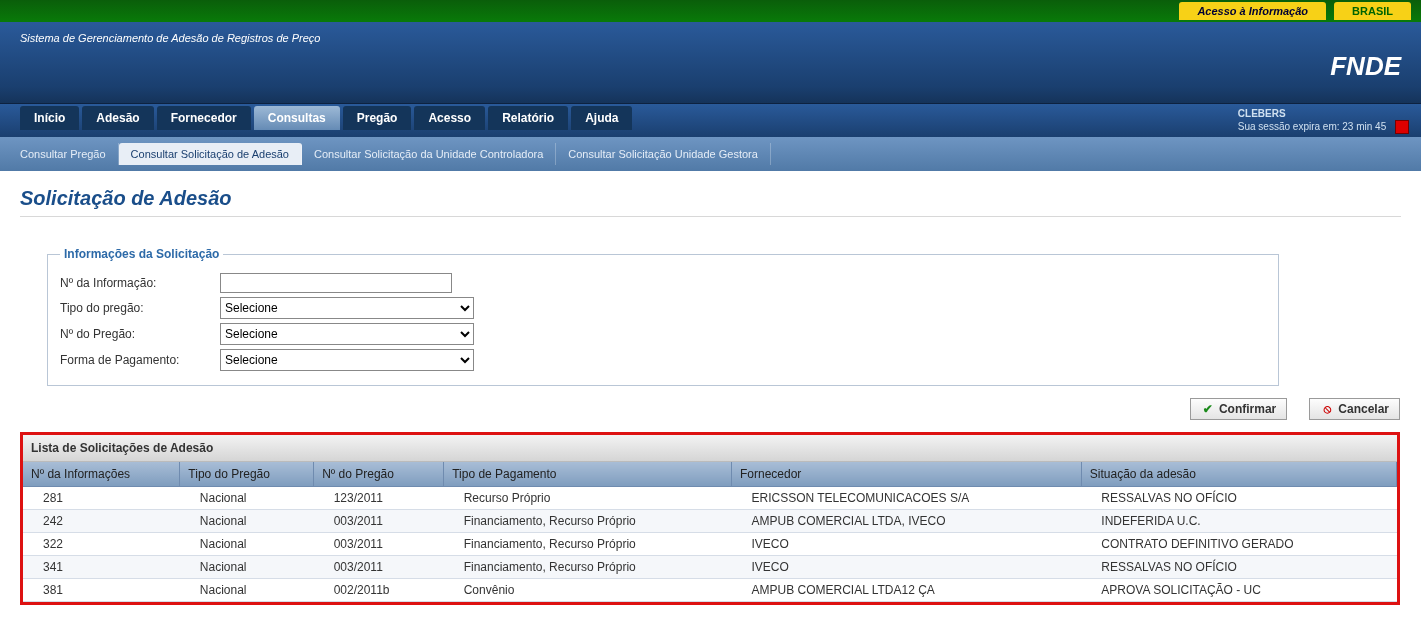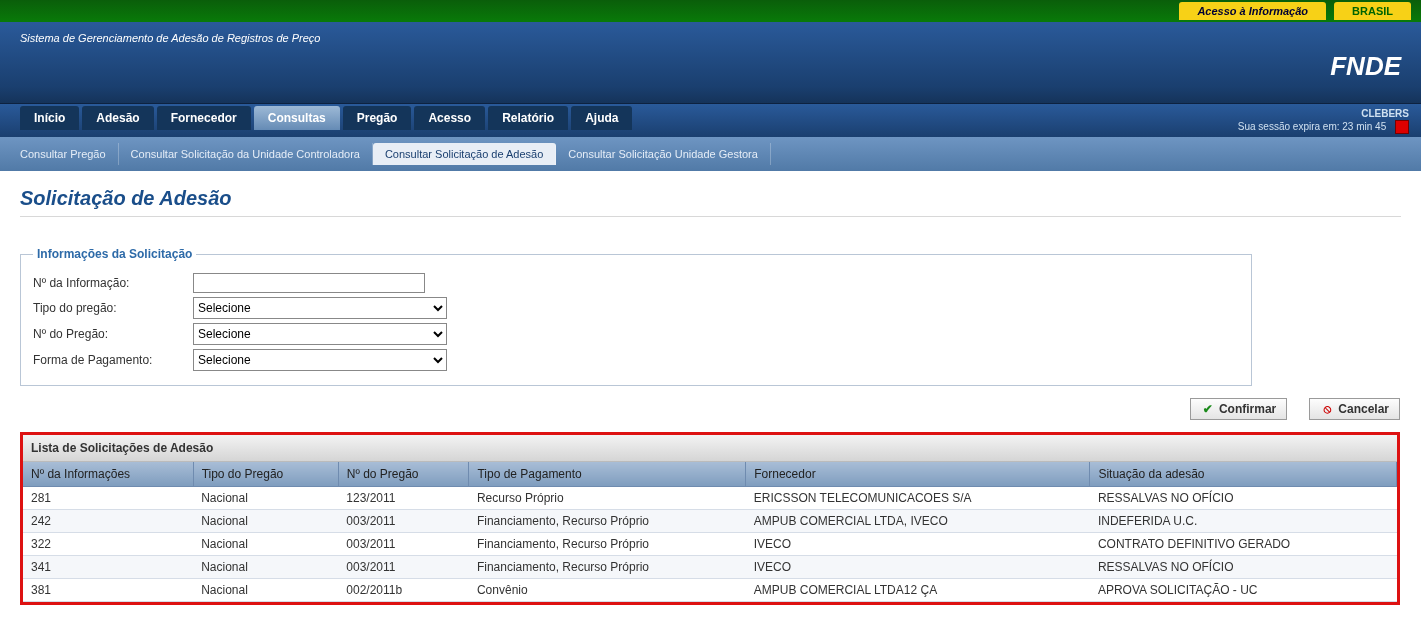--- a/index.html
+++ b/index.html
@@ -11,49 +11,49 @@
 
   .header { background: linear-gradient(to bottom, #2a5a9a 0%, #1a3f6f 80%, #15335a 100%); color: #fff; padding: 8px 20px 0 20px; height: 82px; display: flex; justify-content: space-between; align-items: flex-start; border-bottom: 1px solid #0d2240; }
   .logo-block .app-title { font-size: 28px; font-weight: bold; font-style: italic; letter-spacing: 1px; }
   .logo-block .app-sub { font-size: 11px; font-style: italic; margin-top: 2px; }
   .fnde { font-size: 26px; font-weight: bold; font-style: italic; color: #fff; align-self: center; }
 
   .menubar-wrap { background: linear-gradient(to bottom,#2a5a9a,#1a3f6f); display:flex; justify-content:space-between; align-items:stretch;}
   .menubar { display: flex; align-items: flex-end; padding-left: 20px; height: 26px;}
   .menubar .tab { background: #14355a; color: #fff; padding: 5px 14px; margin-right: 3px; border-top-left-radius: 3px; border-top-right-radius: 3px; font-size: 12px; font-weight: bold; cursor: pointer; }
   .menubar .tab.active { background: linear-gradient(to bottom,#9db9d6,#658bb5); color: #fff; }
-  .session-info{ color:#cfe0f0; font-size:10px; padding:3px 12px 3px 0; text-align:right; line-height:1.3;}
+  .session-info{ color:#cfe0f0; font-size:10px; padding:3px 12px 3px 0; text-align:left; line-height:1.3;}
   .session-info .user{font-weight:bold;}
   .session-info .logout{ display:inline-block; width:14px; height:14px; background:#d00; border:1px solid #700; vertical-align:middle; margin-left:6px;}
 
   .submenubar { background: linear-gradient(to bottom, #6e95c2, #517aa7); display: flex; align-items: center; height: 34px; padding-left: 8px; font-size: 11px; }
   .submenubar .sub { color: #e5edf7; padding: 5px 12px; cursor: pointer; border-right: 1px solid rgba(255,255,255,0.25); }
   .submenubar .sub.active { background: #e8eef6; color: #1a3f6f; border-top-left-radius: 3px; border-top-right-radius: 3px; }
 
   .content { padding: 10px 20px; }
   .page-title { color: #1a4e8a; font-size: 20px; font-weight: bold; font-style: italic; margin: 6px 0 14px 0; border-bottom:1px solid #d8d8d8; padding-bottom:6px;}
   
-  fieldset.form-box { border: 1px solid #b9c6d6; margin-top: 30px; padding: 8px 12px 10px 12px; width: 1232px; }
+  fieldset.form-box { border: 1px solid #b9c6d6; margin-top: 30px; padding: 8px 12px 10px 12px; width: 1232px; margin-left: 27px; }
   fieldset.form-box legend { color: #2d6aa8; font-weight: bold; font-size: 12px; padding: 0 4px; }
   .form-row { display: flex; align-items: center; margin: 4px 0; }
   .form-row label { width: 160px; font-size: 12px; color: #333; }
   .form-row input[type=text] { width: 232px; height: 20px; border: 1px solid #888; font-size: 12px; padding: 1px 4px;}
   .form-row select { width: 254px; height: 22px; border: 1px solid #888; font-size: 12px; background:#fff;}
   
   .btn-row{ text-align:right; padding:12px 0 8px 0; width:1380px;}
   .btn { display:inline-flex; align-items:center; gap:4px; background:linear-gradient(to bottom,#fdfdfd,#e4e4e4); border:1px solid #9a9a9a; padding:3px 10px; font-size:12px; font-weight:bold; color:#333; cursor:pointer; margin-left:19px;}
   .btn .ico{width:14px;height:14px;display:inline-block;}
   .ico-ok::before{content:"✔"; color:#1a8a1a; font-weight:bold;}
   .ico-no::before{content:"⦸"; color:#c00; font-weight:bold;}
 
   .list-box { border: 3px solid #d11; margin-top: 4px; width: 1380px; }
   .list-title { background: linear-gradient(to bottom,#f3f3f3,#d5d5d5); font-weight: bold; font-size: 12px; padding: 6px 8px; border-bottom:1px solid #bbb;}
   table.data { width: 100%; border-collapse: collapse; font-size: 12px; }
   table.data thead th { background: linear-gradient(to bottom, #a8bdd6, #7f9dbe); color: #222; text-align: left; font-weight: normal; padding: 5px 8px; border-right:1px solid #6f8baf; border-bottom:1px solid #6f8baf;}
-  table.data tbody td { padding: 4px 8px; border-bottom: 1px solid #d6dde7; }
+  table.data tbody td { padding: 4px 20px; border-bottom: 1px solid #d6dde7; }
   table.data tbody tr:nth-child(even){ background:#f5f7fa;}
 </style>
 </head>
 <body>
 
 <div class="topbar">
   <span class="pill">Acesso à Informação</span>
   <span class="brasil">BRASIL</span>
 </div>
 
@@ -79,22 +79,22 @@
     <div class="user">CLEBERS</div>
     <div>
       <span>Sua sessão expira em: 23 min 45</span>
       <span class="logout"></span>
     </div>
   </div>
 </div>
 
 <div class="submenubar" id="submenubar">
     <div class="sub">Consultar Pregão</div>
+    <div class="sub active">Consultar Solicitação de Adesão</div>
     <div class="sub">Consultar Solicitação da Unidade Controladora</div>
-    <div class="sub active">Consultar Solicitação de Adesão</div>
     <div class="sub">Consultar Solicitação Unidade Gestora</div>
   </div>
 
 <div class="content">
   <div class="page-title">Solicitação de Adesão</div>
 
   <fieldset class="form-box">
     <legend>Informações da Solicitação</legend>
     <div class="form-row">
       <label>Nº da Informação:</label>

